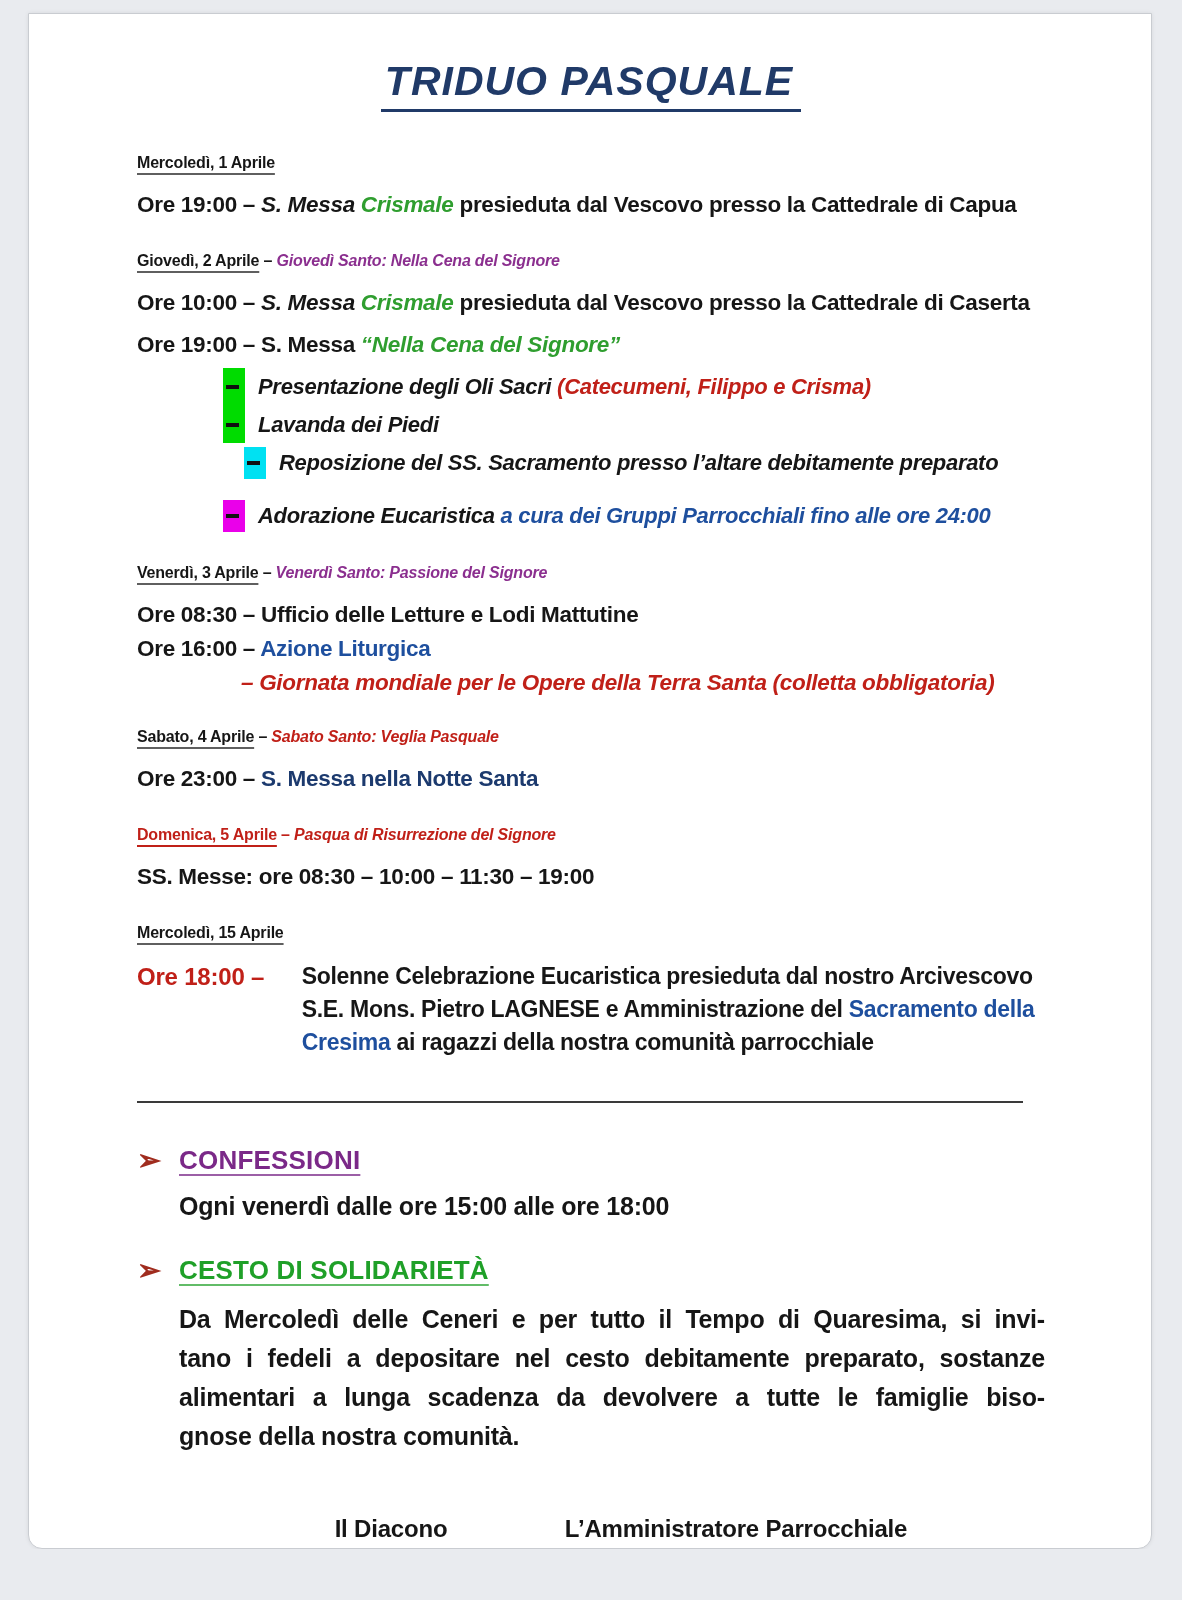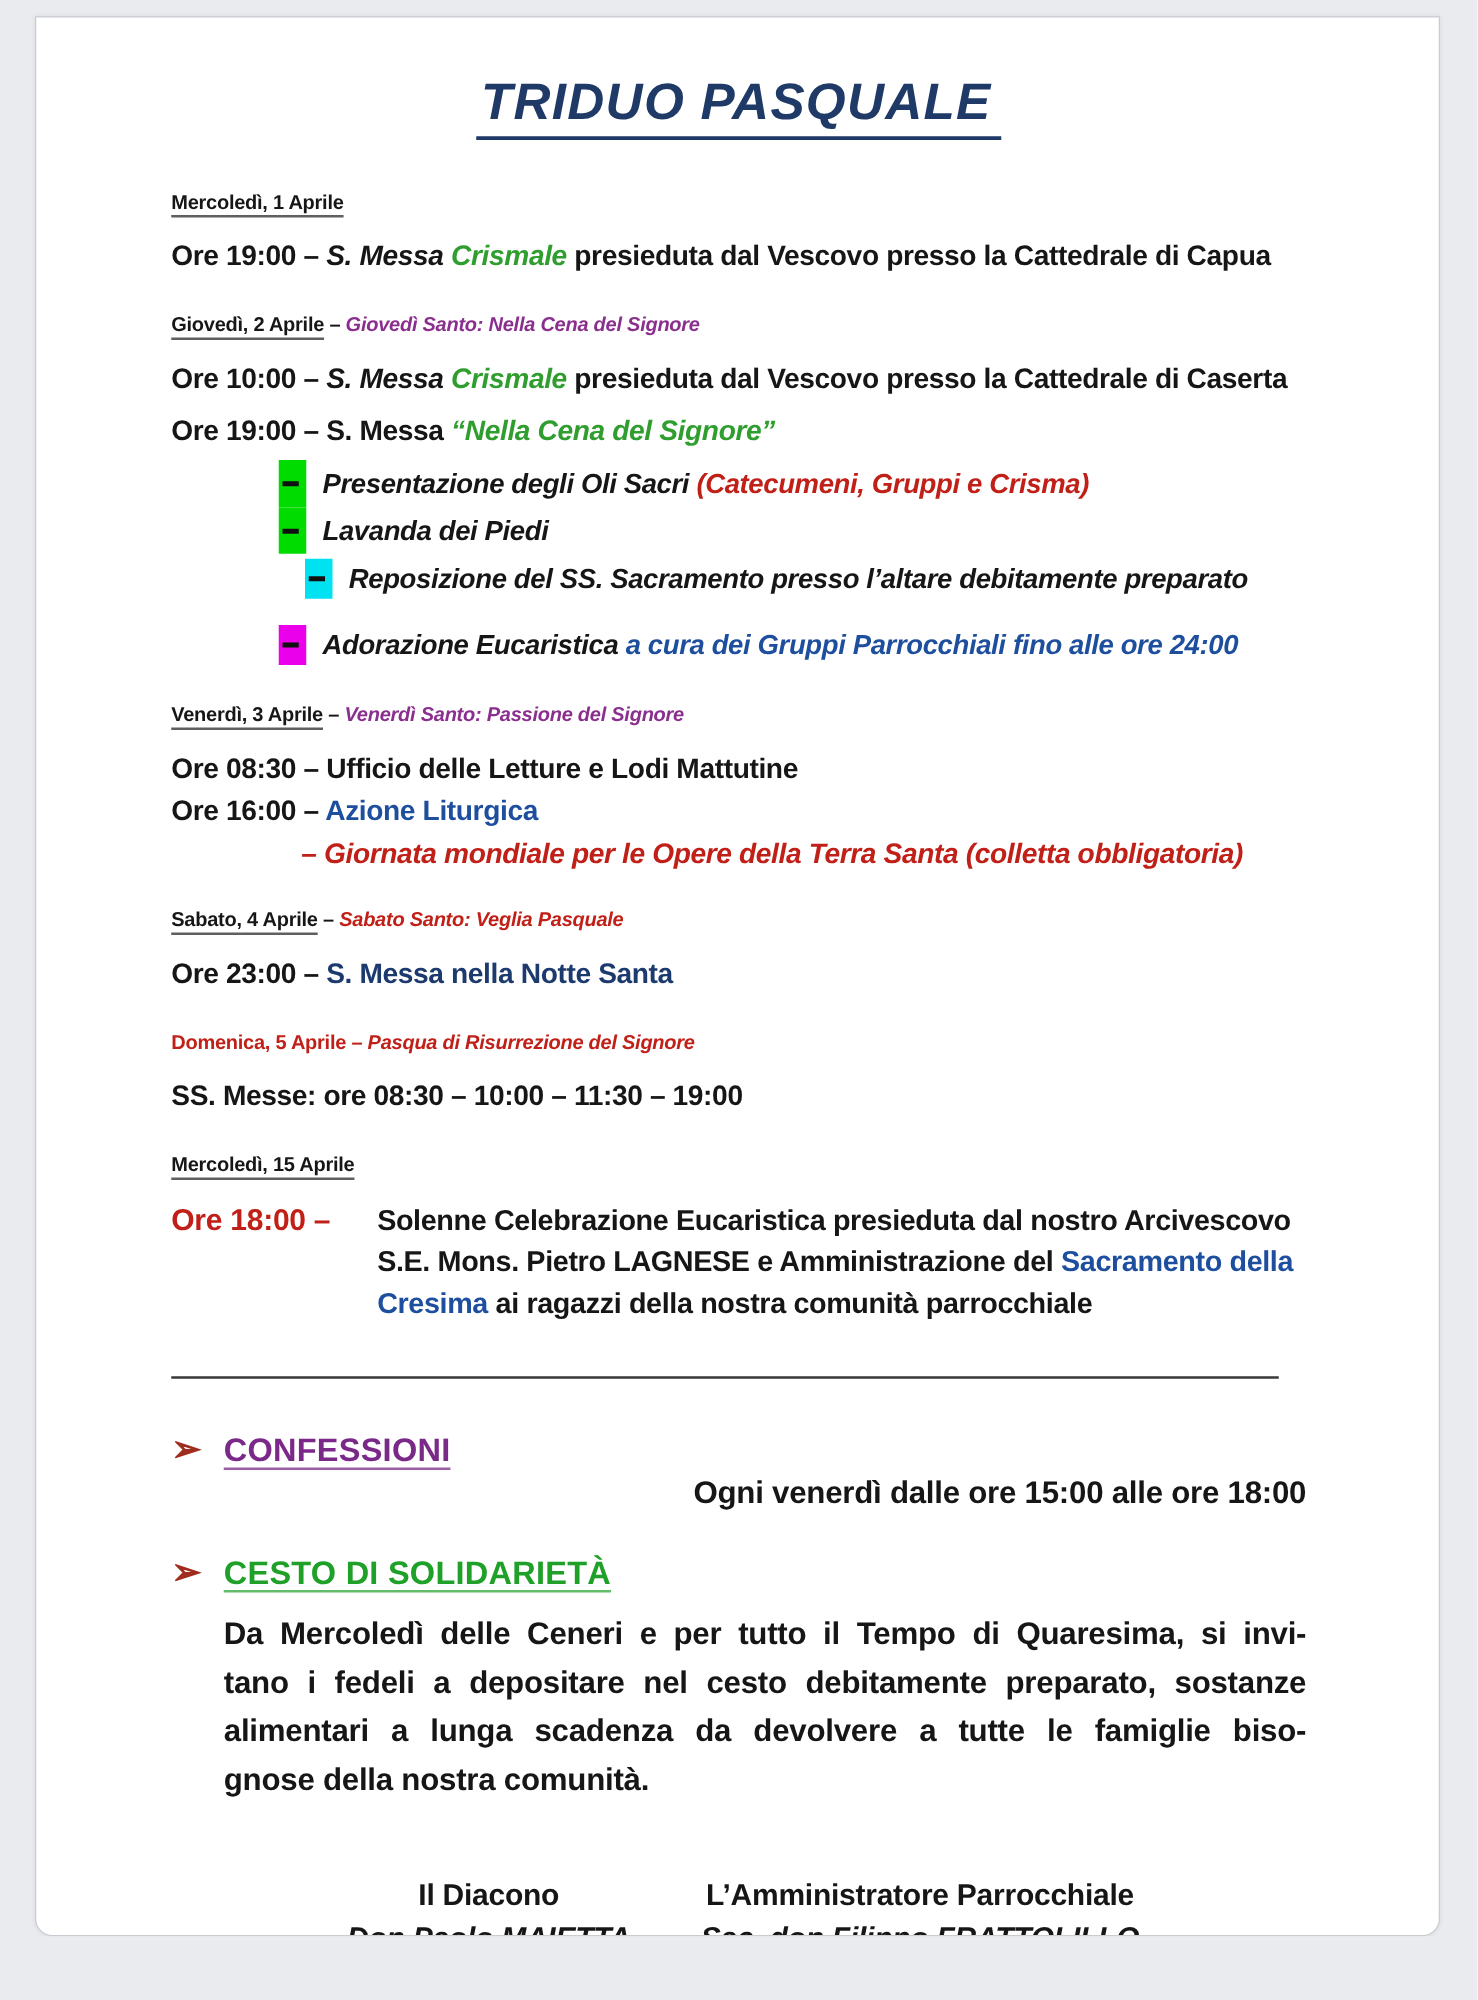--- a/index.html
+++ b/index.html
@@ -49,20 +49,21 @@
   }
   .row{font-size:22.5px;letter-spacing:-0.3px;white-space:nowrap;line-height:30px;}
   .date{font-size:16px;letter-spacing:-0.2px;}
   .u{
     text-decoration:underline;
     text-decoration-thickness:2px;
     text-underline-offset:5px;
     text-decoration-color:rgba(55,55,55,0.8);
   }
   .u-red{
+    text-decoration:underline;
     text-decoration-thickness:2px;
     text-underline-offset:5px;
     text-decoration-color:var(--red);
   }
   .it{font-style:italic;}
   .green{color:var(--green);}
   .purple{color:var(--purple);}
   .red{color:var(--red);}
   .bluedark{color:var(--bluedark);}
   .blue{color:var(--blue);}
@@ -89,21 +90,21 @@
   .hang{display:flex;margin-top:12px;gap:31px;}
   .hang .time{flex:0 0 auto;white-space:pre;font-size:24px;letter-spacing:-0.2px;color:var(--red);line-height:33px;}
   .hang .hbody{font-size:23px;letter-spacing:-0.3px;line-height:33px;max-width:790px;}
   .separator{margin-top:42px;width:886px;border-top:2px solid #3a3a3a;}
   .h-row{display:flex;align-items:center;gap:12px;margin-top:42px;}
   .h-row.second{margin-top:34px;}
   .arrow{font-size:29px;color:var(--arrow);line-height:1;width:30px;flex:0 0 30px;}
   .h-text{font-size:26px;letter-spacing:0.2px;}
   .h-text.conf{color:var(--hpurple);text-decoration:underline;text-decoration-thickness:2px;text-underline-offset:5px;text-decoration-color:rgba(123,41,136,0.75);}
   .h-text.cesto{color:var(--hgreen);text-decoration:underline;text-decoration-thickness:2px;text-underline-offset:5px;text-decoration-color:rgba(31,160,40,0.7);}
-  .h-body{margin-left:42px;margin-top:4px;font-size:25px;letter-spacing:-0.2px;text-align:right;}
+  .h-body{margin-left:42px;margin-top:16px;font-size:25px;letter-spacing:-0.2px;}
   .para{margin-left:42px;margin-top:14px;width:866px;}
   .para-line{font-size:25px;line-height:39px;text-align:justify;text-align-last:justify;letter-spacing:-0.2px;}
   .para-line.last{text-align-last:left;}
   .footer{display:flex;justify-content:center;margin-top:56px;padding-right:20px;}
   .f-col{text-align:center;font-size:24px;line-height:34px;letter-spacing:-0.2px;}
   .f-col.left{width:310px;}
   .f-col.right{width:380px;}
 </style>
 </head>
 <body>
@@ -118,21 +119,21 @@
     <div class="row date"><span class="u">Mercoledì, 1 Aprile</span></div>
     <div class="row mt12"><span>Ore 19:00 – </span><span class="it">S. Messa </span><span class="it green">Crismale</span><span> presieduta dal Vescovo presso la Cattedrale di Capua</span></div>
 
     <div class="row date mt26"><span class="u">Giovedì, 2 Aprile</span><span> – </span><span class="it purple">Giovedì Santo: Nella Cena del Signore</span></div>
     <div class="row mt12"><span>Ore 10:00 – </span><span class="it">S. Messa </span><span class="it green">Crismale</span><span> presieduta dal Vescovo presso la Cattedrale di Caserta</span></div>
     <div class="row mt12"><span>Ore 19:00 – S. Messa </span><span class="it green">“Nella Cena del Signore”</span></div>
 
     <div class="bullets">
       <div class="brow r1">
         <span class="mark green-mark"></span>
-        <span><span>Presentazione degli Oli Sacri </span><span class="red">(Catecumeni, Gruppi e Crisma)</span></span>
+        <span><span>Presentazione degli Oli Sacri </span><span class="red">(Catecumeni, Filippo e Crisma)</span></span>
       </div>
       <div class="brow r2">
         <span class="mark green-mark"></span>
         <span>Lavanda dei Piedi</span>
       </div>
       <div class="brow r3">
         <span class="mark cyan-mark"></span>
         <span>Reposizione del SS. Sacramento presso l’altare debitamente preparato</span>
       </div>
       <div class="brow r4">

